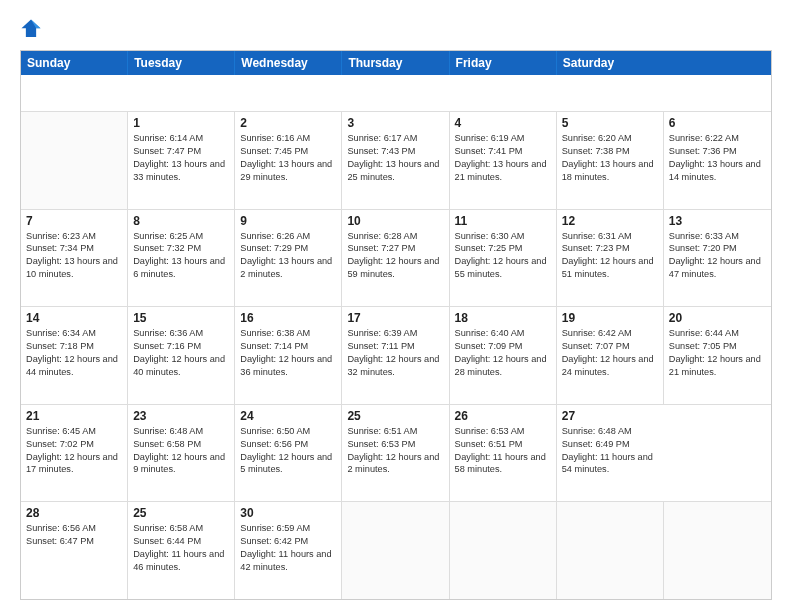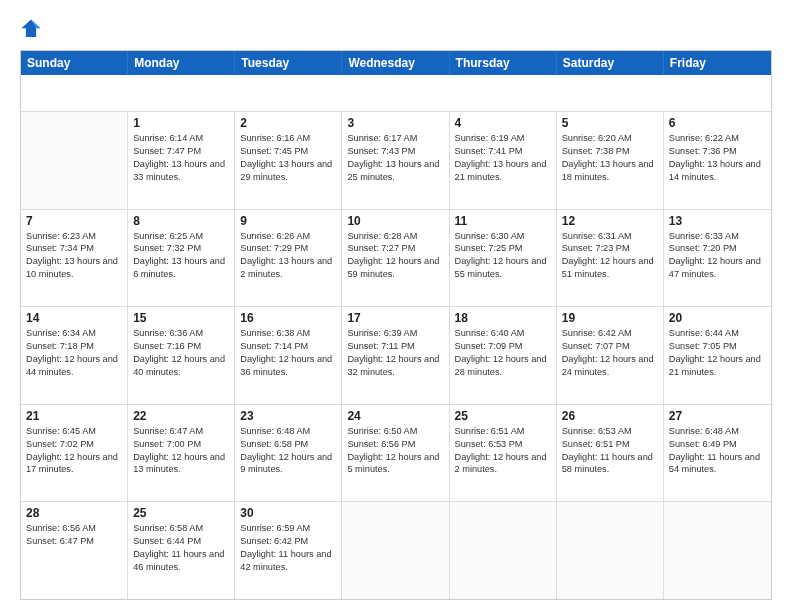--- a/index.html
+++ b/index.html
@@ -125,26 +125,25 @@
     </div>
     <div class="header-right">
       <div class="month-title"></div>
       <div class="location"></div>
     </div>
   </div>
 
   <div class="calendar">
     <div class="cal-header">
     <div class="cal-header-cell">Sunday</div>
-        <div class="cal-header-cell">Monday</div>
         <div class="cal-header-cell">Tuesday</div>
         <div class="cal-header-cell">Wednesday</div>
         <div class="cal-header-cell">Thursday</div>
+        <div class="cal-header-cell">Friday</div>
         <div class="cal-header-cell">Saturday</div>
-        <div class="cal-header-cell">Friday</div>
       </div>
     <div class="cal-body">
     <div class="cal-row">
           <div class="cal-cell empty"></div>
           <div class="cal-cell">
             <div class="day-num">1</div>
             <div class="cell-line">Sunrise: 6:14 AM</div>
             <div class="cell-line">Sunset: 7:47 PM</div>
             <div class="cell-line">Daylight: 13 hours and 33 minutes.</div>
           </div>
@@ -266,26 +265,20 @@
             <div class="cell-line">Sunset: 7:05 PM</div>
             <div class="cell-line">Daylight: 12 hours and 21 minutes.</div>
           </div>
         </div>
         <div class="cal-row">
           <div class="cal-cell">
             <div class="day-num">21</div>
             <div class="cell-line">Sunrise: 6:45 AM</div>
             <div class="cell-line">Sunset: 7:02 PM</div>
             <div class="cell-line">Daylight: 12 hours and 17 minutes.</div>
-          </div>
-          <div class="cal-cell">
-            <div class="day-num">22</div>
-            <div class="cell-line">Sunrise: 6:47 AM</div>
-            <div class="cell-line">Sunset: 7:00 PM</div>
-            <div class="cell-line">Daylight: 12 hours and 13 minutes.</div>
           </div>
           <div class="cal-cell">
             <div class="day-num">23</div>
             <div class="cell-line">Sunrise: 6:48 AM</div>
             <div class="cell-line">Sunset: 6:58 PM</div>
             <div class="cell-line">Daylight: 12 hours and 9 minutes.</div>
           </div>
           <div class="cal-cell">
             <div class="day-num">24</div>
             <div class="cell-line">Sunrise: 6:50 AM</div>

